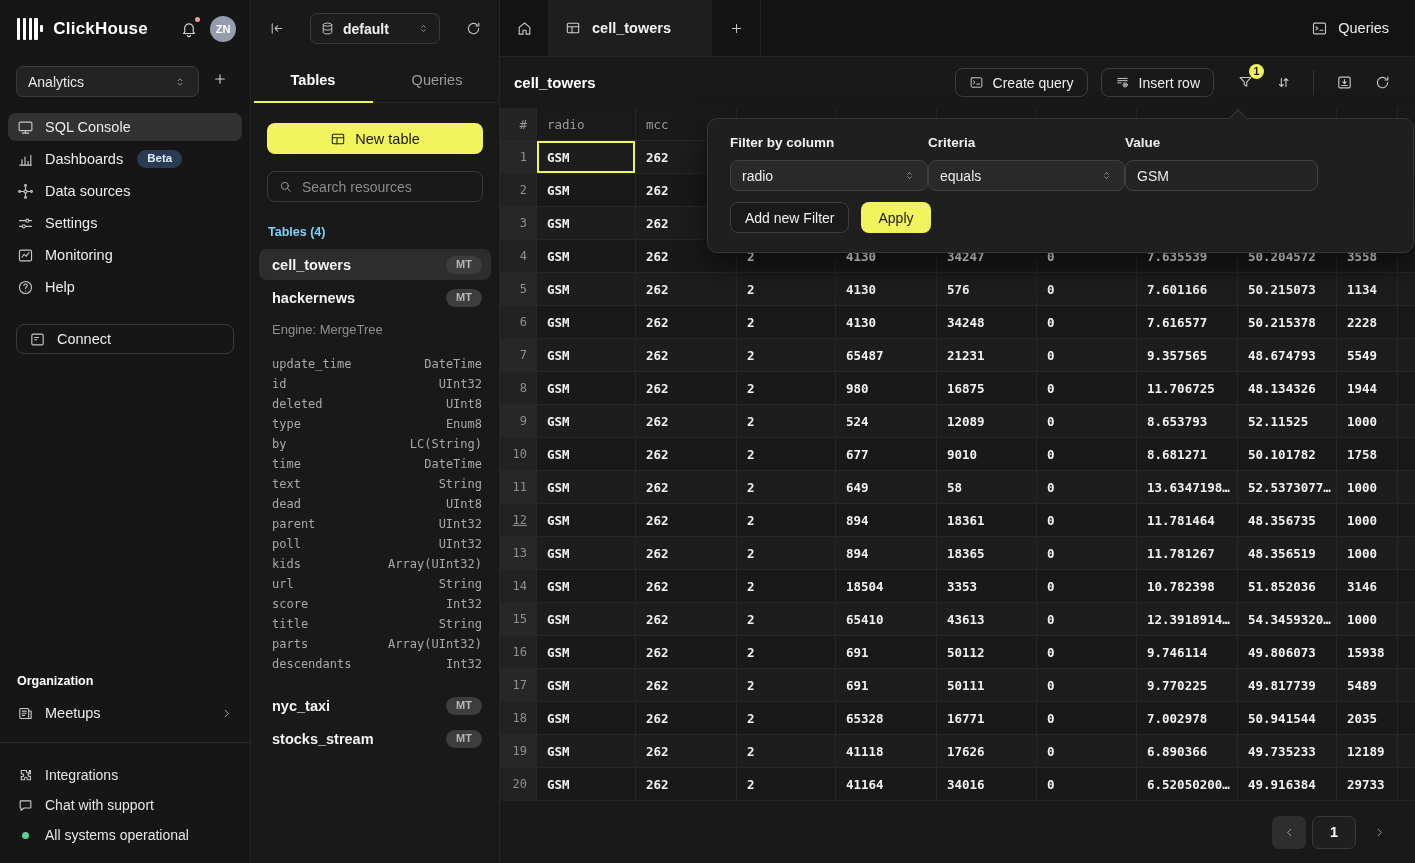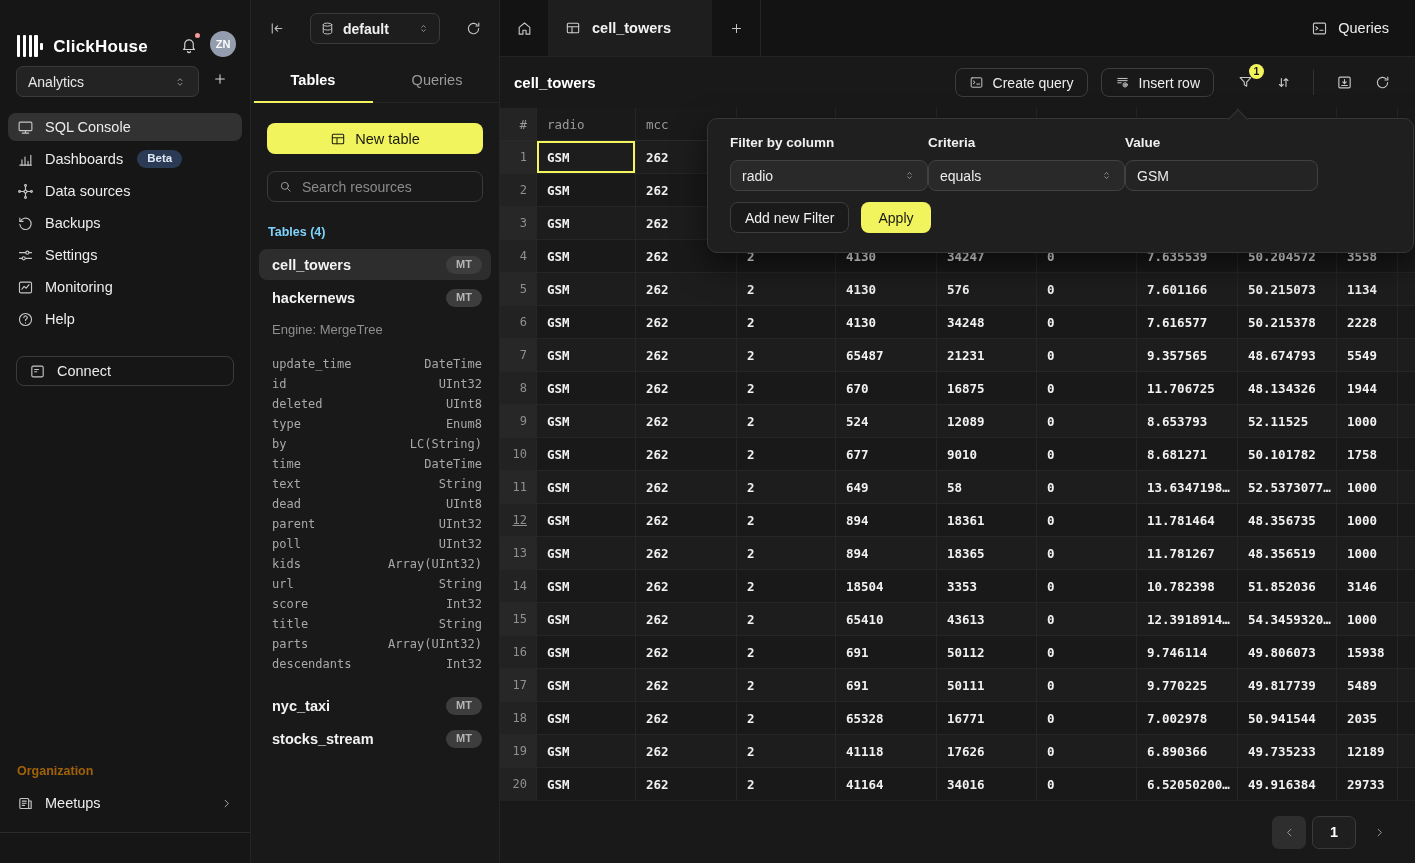--- a/index.html
+++ b/index.html
@@ -3,42 +3,42 @@
 <meta charset="utf-8">
 <style>
   *{box-sizing:border-box;margin:0;padding:0}
   html,body{width:1415px;height:863px;overflow:hidden}
   body{display:flex;background:#161616;color:#e8e8e8;font-family:"Liberation Sans",sans-serif;-webkit-font-smoothing:antialiased}
   .ic{display:inline-flex;flex:none;width:17px;height:17px;color:#c6c6c6}
   .ic svg{width:100%;height:100%;display:block}
 
   
   .sidebar{width:250px;flex:none;display:flex;flex-direction:column;background:#161616}
-  .sb-header{height:57px;flex:none;display:flex;align-items:flex-end;padding:0 14px 0 17px}
+  .sb-header{height:57px;flex:none;display:flex;align-items:center;padding:0 14px 0 17px}
   .logo-bars{display:flex;align-items:center;gap:2.6px;margin-right:10px}
   .logo-bars i{width:3.2px;height:22px;background:#fff;border-radius:1px;display:block}
   .logo-bars i.dot{height:7px}
   .brand{font-size:17px;font-weight:700;letter-spacing:.2px;color:#fff}
   .sb-header .sp{flex:1}
   .bell-wrap{position:relative;width:24px;height:24px;display:flex;align-items:center;justify-content:center;margin-right:9px}
   .bell-wrap .ic{width:18px;height:18px;color:#cfcfcf}
   .notif-dot{position:absolute;top:-2px;right:-1px;width:9px;height:9px;border-radius:50%;background:#f59a9a;border:2px solid #161616}
   .avatar{width:26px;height:26px;border-radius:50%;background:#939dae;color:#fff;font-size:11px;font-weight:700;display:flex;align-items:center;justify-content:center}
   .ws-row{display:flex;align-items:center;padding:9px 16px 0;gap:13px}
   .ws-select{flex:1;height:31px;background:#232323;border:1px solid #3a3a3a;border-radius:7px;display:flex;align-items:center;padding:0 11px;font-size:14px;color:#e8e8e8}
   .ws-select .ic{margin-left:auto;width:14px;height:14px;color:#9d9d9d}
   .plus-btn{width:22px;height:22px;color:#d4d4d4}
   .plus-btn .ic{width:16px;height:16px;color:#d4d4d4}
   .nav{display:flex;flex-direction:column;gap:4px;padding:16px 8px 0}
   .nav-item{height:28px;display:flex;align-items:center;gap:11px;padding:0 9px;border-radius:8px;font-size:14.5px;color:#ececec}
   .nav-item.active{background:#323232}
   .badge-beta{margin-left:3px;background:#2b3a55;color:#dfe8f4;font-size:11.5px;font-weight:600;padding:2.5px 10px;border-radius:11px;line-height:1.2}
   .connect-btn{margin:23px 16px 0;height:30px;border:1px solid #3b3b3b;border-radius:8px;display:flex;align-items:center;gap:11px;padding:0 12px;font-size:14.5px;color:#ececec}
   .sb-bottom{margin-top:auto;padding-bottom:13px}
-  .org-label{padding:0 17px;font-size:12.5px;font-weight:600;color:#a16207;margin-bottom:11px}
+  .org-label{padding:0 17px;font-size:12.5px;font-weight:600;color:#ffffff;margin-bottom:11px}
   .meetups{height:28px;display:flex;align-items:center;gap:11px;padding:0 17px;font-size:14.5px;color:#ececec}
   .meetups .chev{margin-left:auto;width:13px;height:13px;color:#bdbdbd}
   .sb-divider{border-top:1px solid #2a2a2a;margin:15px 0 17px}
   .foot-item{height:30px;display:flex;align-items:center;gap:11px;padding:0 17px;font-size:14px;color:#e6e6e6}
   .status-dot{width:7px;height:7px;border-radius:50%;background:#5ecf8f;margin:0 5px}
 
   
   .explorer{width:250px;flex:none;background:#191919;border-left:1px solid #242424;border-right:1px solid #242424;display:flex;flex-direction:column;overflow:hidden}
   .ex-header{height:57px;flex:none;display:flex;align-items:center;padding:0 17px;gap:25px}
   .ex-header .collapse{width:17px;height:17px;color:#b9b9b9}
@@ -189,29 +189,20 @@
             <circle cx="12" cy="20.4" r="1.3"></circle>
             <circle cx="3.6" cy="12" r="1.3"></circle>
             <circle cx="20.4" cy="12" r="1.3"></circle>
           </svg>
         </i>
         <span>Data sources</span>
       </div>
       <div class="nav-item">
         <i class="ic">
           <svg viewBox="0 0 24 24" fill="none" stroke="currentColor" stroke-width="1.6" stroke-linecap="round" stroke-linejoin="round">
-            <path d="M4.6 9.3A8 8 0 1 1 4 13"></path>
-            <path d="M4 4.5V9h4.5"></path>
-          </svg>
-        </i>
-        <span>Backups</span>
-      </div>
-      <div class="nav-item">
-        <i class="ic">
-          <svg viewBox="0 0 24 24" fill="none" stroke="currentColor" stroke-width="1.6" stroke-linecap="round" stroke-linejoin="round">
             <path d="M3.5 8h8.8M17 8h3.5M3.5 16h3.7M12 16h8.5"></path>
             <circle cx="14.6" cy="8" r="2.2"></circle>
             <circle cx="9.5" cy="16" r="2.2"></circle>
           </svg>
         </i>
         <span>Settings</span>
       </div>
       <div class="nav-item">
         <i class="ic">
           <svg viewBox="0 0 24 24" fill="none" stroke="currentColor" stroke-width="1.6" stroke-linecap="round" stroke-linejoin="round">
@@ -252,20 +243,42 @@
           </svg>
         </i>
       <span>Meetups</span>
       <i class="ic chev">
           <svg viewBox="0 0 24 24" fill="none" stroke="currentColor" stroke-width="1.6" stroke-linecap="round" stroke-linejoin="round">
             <path d="M9.5 6l6 6-6 6"></path>
           </svg>
         </i>
     </div>
     <div class="sb-divider"></div>
+    <div id="sb-foot">
+        <div class="foot-item">
+          <i class="ic">
+            <svg viewBox="0 0 24 24" fill="none" stroke="currentColor" stroke-width="1.6" stroke-linecap="round" stroke-linejoin="round">
+              <path d="M13.5 5v1.6a1.9 1.9 0 1 0 3.8 0V5H19v4.5h-1.6a1.9 1.9 0 1 0 0 3.8H19V18h-4.5v-1.6a1.9 1.9 0 1 0-3.8 0V18H6v-4.5h1.6a1.9 1.9 0 1 0 0-3.8H6V5h7.5z"></path>
+            </svg>
+          </i>
+          <span>Integrations</span>
+        </div>
+        <div class="foot-item">
+          <i class="ic">
+            <svg viewBox="0 0 24 24" fill="none" stroke="currentColor" stroke-width="1.6" stroke-linecap="round" stroke-linejoin="round">
+              <path d="M4.5 6.2c0-.4.3-.7.7-.7h13.6c.4 0 .7.3.7.7v8.6c0 .4-.3.7-.7.7H10l-4.3 3.4v-3.4h-.5a.7.7 0 0 1-.7-.7V6.2z"></path>
+            </svg>
+          </i>
+          <span>Chat with support</span>
+        </div>
+        <div class="foot-item">
+          <i class="status-dot"></i>
+          <span>All systems operational</span>
+        </div>
+      </div>
   </div>
 </div>
 
 <div class="explorer">
   <div class="ex-header">
     <i class="ic collapse">
         <svg viewBox="0 0 24 24" fill="none" stroke="currentColor" stroke-width="1.6" stroke-linecap="round" stroke-linejoin="round">
           <path d="M6 5.5v13"></path>
           <path d="M19.5 12H10m0 0 3.6-3.6M10 12l3.6 3.6"></path>
         </svg>
@@ -602,21 +615,21 @@
         <div class="dg-cell" style="width: 101px;">9.357565</div>
         <div class="dg-cell" style="width: 99px;">48.674793</div>
         <div class="dg-cell" style="width: 61px;">5549</div>
         <div class="dg-cell fill"></div>
       </div>
       <div class="dg-row r-even">
         <div class="dg-cell num" style="width: 37px;">8</div>
         <div class="dg-cell" style="width: 99px;">GSM</div>
         <div class="dg-cell" style="width: 101px;">262</div>
         <div class="dg-cell" style="width: 99px;">2</div>
-        <div class="dg-cell" style="width: 101px;">670</div>
+        <div class="dg-cell" style="width: 101px;">980</div>
         <div class="dg-cell" style="width: 100px;">16875</div>
         <div class="dg-cell" style="width: 100px;">0</div>
         <div class="dg-cell" style="width: 101px;">11.706725</div>
         <div class="dg-cell" style="width: 99px;">48.134326</div>
         <div class="dg-cell" style="width: 61px;">1944</div>
         <div class="dg-cell fill"></div>
       </div>
       <div class="dg-row r-odd">
         <div class="dg-cell num" style="width: 37px;">9</div>
         <div class="dg-cell" style="width: 99px;">GSM</div>

